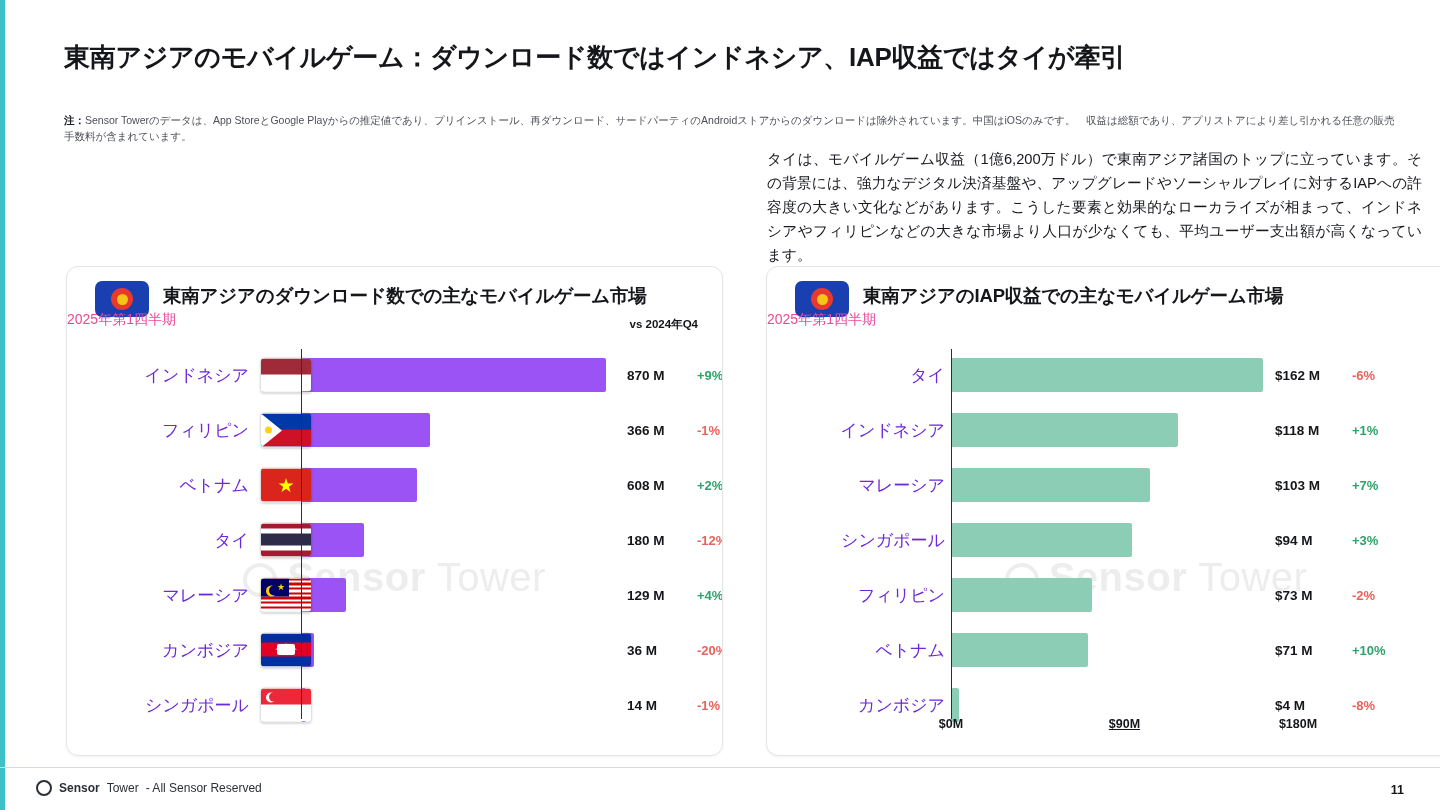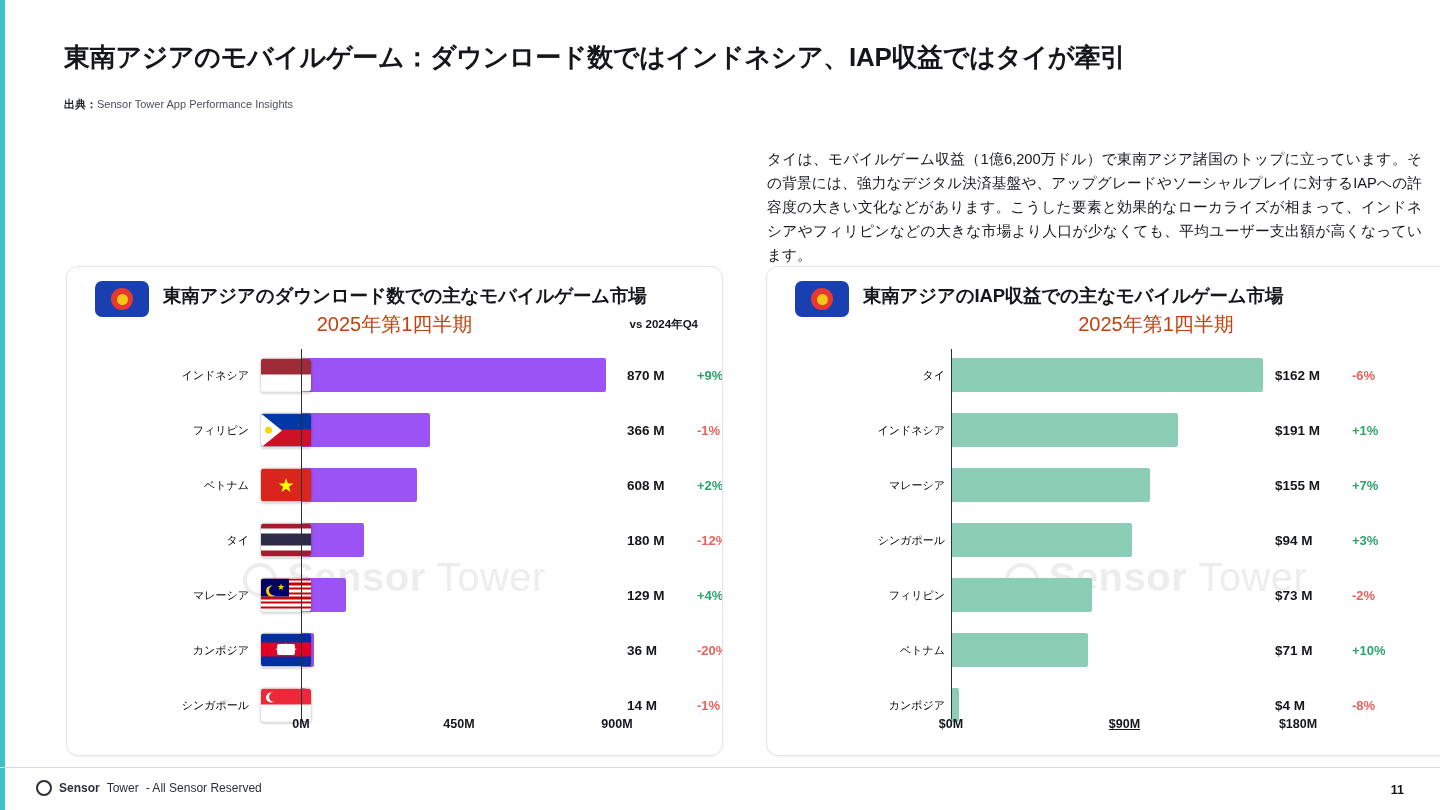--- a/index.html
+++ b/index.html
@@ -62,36 +62,36 @@
     width: 11px; height: 11px; border-radius: 50%;
     background: #f5c518;
   }
   .card-title {
     position: absolute; left: 96px; top: 16px; right: 12px;
     font-size: 18.5px; font-weight: bold; color: #14161a;
     letter-spacing: -0.2px;
   }
   .card-sub {
     position: absolute; left: 0; right: 0; top: 44px;
-    text-align: center; font-size: 20px; color: #c2410c;
+    text-align: left; font-size: 14px; color: #ec4899;
   }
   .vs-label {
     position: absolute; right: 24px; top: 50px;
     font-size: 11.5px; font-weight: bold; color: #14161a;
   }
 
   
   .chart { position: relative; height: 400px; }
   .rows { position: absolute; left: 0; right: 0; top: 0; }
   .row { position: relative; height: 55px; }
 
   .cat-label {
     position: absolute; right: calc(100% - 182px); top: 50%;
     transform: translateY(-50%);
-    font-size: 11px; color: #000000; white-space: nowrap;
+    font-size: 17px; color: #6d28d9; white-space: nowrap;
   }
   .card-right .cat-label { right: calc(100% - 178px); }
 
   .flag {
     position: absolute; top: 50%; transform: translateY(-50%);
     width: 52px; height: 35px; border-radius: 4px;
     overflow: hidden; border: 1px solid rgba(0,0,0,0.12);
     box-shadow: 0 1px 2px rgba(0,0,0,0.15);
   }
   .card-left .flag { left: 193px; }
@@ -164,24 +164,24 @@
   .stripe { position:absolute; left:0; width:100%; }
 </style>
 </head>
 <body>
 
 <div class="slide">
   <div class="edge"></div>
 
   <div class="title">東南アジアのモバイルゲーム：ダウンロード数ではインドネシア、IAP収益ではタイが牽引</div>
 
-  <div class="source">
-    <b>出典：</b><span>Sensor Tower App Performance Insights</span>
+
+  <div class="note">
+    <b>注：</b><span>Sensor Towerのデータは、App StoreとGoogle Playからの推定値であり、プリインストール、再ダウンロード、サードパーティのAndroidストアからのダウンロードは除外されています。中国はiOSのみです。　収益は総額であり、アプリストアにより差し引かれる任意の販売手数料が含まれています。</span>
   </div>
-
 
   <div class="body-col body-right">タイは、モバイルゲーム収益（1億6,200万ドル）で東南アジア諸国のトップに立っています。その背景には、強力なデジタル決済基盤や、アップグレードやソーシャルプレイに対するIAPへの許容度の大きい文化などがあります。こうした要素と効果的なローカライズが相まって、インドネシアやフィリピンなどの大きな市場より人口が少なくても、平均ユーザー支出額が高くなっています。</div>
 
   <div class="card card-left">
     <div class="card-head">
       <div class="asean-badge">
         <div class="asean-inner">
             <div class="asean-rice"></div>
           </div>
       </div>
@@ -282,25 +282,20 @@
                 <div class="stripe" style="top:0;height:50%;background:#ed2939"></div>
                 <div style="position:absolute;left:5px;top:4px;width:10px;height:10px;border-radius:50%;background:#fff"></div>
                 <div style="position:absolute;left:8px;top:4px;width:9px;height:9px;border-radius:50%;background:#ed2939"></div>
               </div>
             </div>
             <div class="value" style="left: 560px;">14 M</div>
             <div class="delta neg" style="left: 630px;">-1%</div>
           </div>
         </div>
       <div class="axis-line" style="left:234px"></div>
-      <div class="axis" id="axis0">
-          <div class="tick" style="left: 234px;">0M</div>
-          <div class="tick" style="left: 392px;">450M</div>
-          <div class="tick" style="left: 550px;">900M</div>
-        </div>
     </div>
   </div>
 
   <div class="card card-right">
     <div class="card-head">
       <div class="asean-badge">
         <div class="asean-inner">
             <div class="asean-rice"></div>
           </div>
       </div>
@@ -313,27 +308,27 @@
       <div class="rows" id="rows1" style="top: 6px;">
           <div class="row">
             <div class="cat-label">タイ</div>
             <div class="bar bar-iap" style="left: 184px; width: 312.3px;"></div>
             <div class="value" style="left: 508px;">$162 M</div>
             <div class="delta neg" style="left: 585px;">-6%</div>
           </div>
           <div class="row">
             <div class="cat-label">インドネシア</div>
             <div class="bar bar-iap" style="left: 184px; width: 227.478px;"></div>
-            <div class="value" style="left: 508px;">$191 M</div>
+            <div class="value" style="left: 508px;">$118 M</div>
             <div class="delta pos" style="left: 585px;">+1%</div>
           </div>
           <div class="row">
             <div class="cat-label">マレーシア</div>
             <div class="bar bar-iap" style="left: 184px; width: 198.561px;"></div>
-            <div class="value" style="left: 508px;">$155 M</div>
+            <div class="value" style="left: 508px;">$103 M</div>
             <div class="delta pos" style="left: 585px;">+7%</div>
           </div>
           <div class="row">
             <div class="cat-label">シンガポール</div>
             <div class="bar bar-iap" style="left: 184px; width: 181.211px;"></div>
             <div class="value" style="left: 508px;">$94 M</div>
             <div class="delta pos" style="left: 585px;">+3%</div>
           </div>
           <div class="row">
             <div class="cat-label">フィリピン</div>

